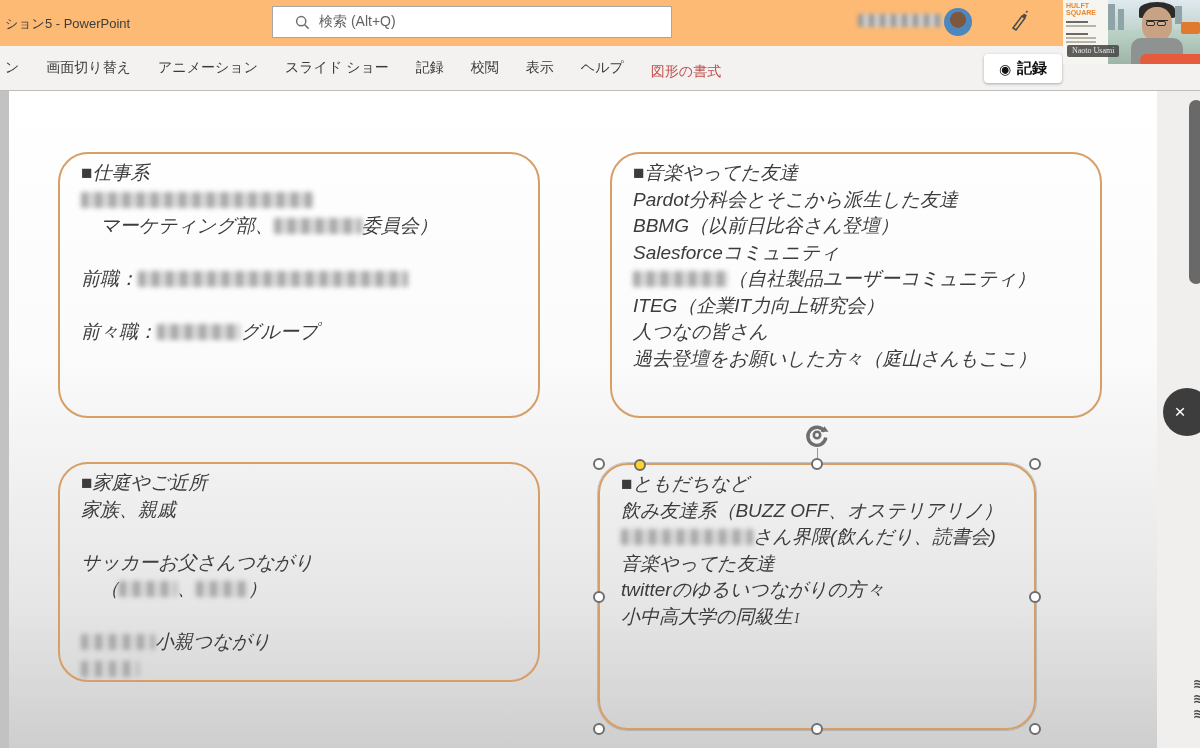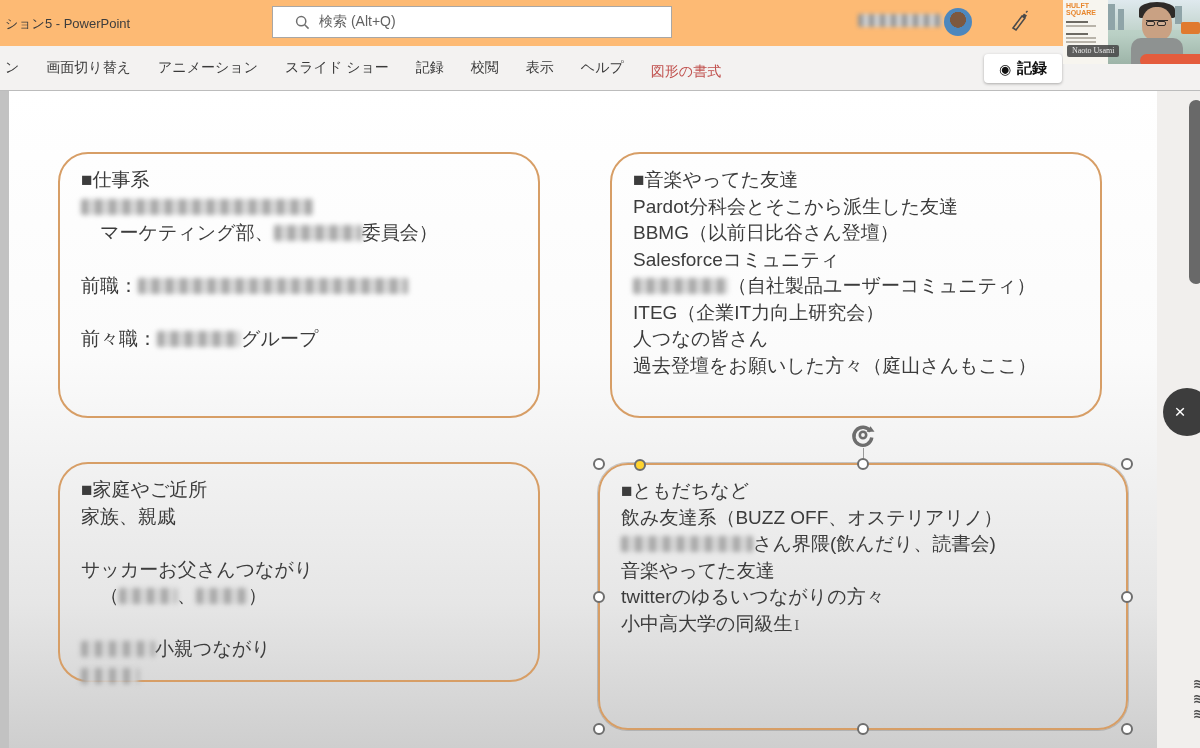--- a/index.html
+++ b/index.html
@@ -65,22 +65,22 @@
     font-size:13px; font-weight:700; line-height:15px; overflow:hidden; }
   .close-circle { position:absolute; left:1163px; top:297px; width:48px; height:48px; border-radius:50%;
     background:#3d3d3d; display:flex; align-items:center; justify-content:center; z-index:20; }
   .close-circle span { color:#ffffff; font-size:19px; transform:translateX(-7px); }
 
   
   .shape-box { position:absolute; border:2px solid #d79e66; border-radius:30px; background:transparent; }
   .box-tl { left:58px; top:61px;  width:482px; height:266px; }
   .box-tr { left:610px; top:61px; width:492px; height:266px; }
   .box-bl { left:58px; top:371px; width:482px; height:220px; }
-  .box-br { left:598px; top:372px; width:530px; height:267px; box-shadow:0 0 0 1px rgba(140,140,140,.45); }
-  .box-content { padding:13px 18px 0 21px; font-size:19px; line-height:26.5px; color:#3c3c3c; white-space:nowrap; }
+  .box-br { left:598px; top:372px; width:438px; height:267px; box-shadow:0 0 0 1px rgba(140,140,140,.45); }
+  .box-content { padding:6px 18px 0 21px; font-size:19px; line-height:26.5px; color:#3c3c3c; white-space:nowrap;font-style:italic; }
   .line { height:26.5px; }
   .redacted { display:inline-block; height:16px; border-radius:2px; vertical-align:-2px;
     background:repeating-linear-gradient(90deg,#a6a6a6 0 7px,#d8d8d8 7px 14px); filter:blur(2.4px); }
   .caret { font-family:"Liberation Serif","DejaVu Serif",serif; font-size:14px; color:#4a4a4a; margin-left:2px; }
 
   
   .handle { position:absolute; width:12px; height:12px; border-radius:50%; background:#ffffff;
     border:2px solid #6e6e6e; z-index:10; }
   .handle.yellow { background:#ffd32e; }
   .rotate-wrap { position:absolute; left:50%; top:-44px; transform:translateX(-50%); width:28px; height:28px; z-index:10; }

